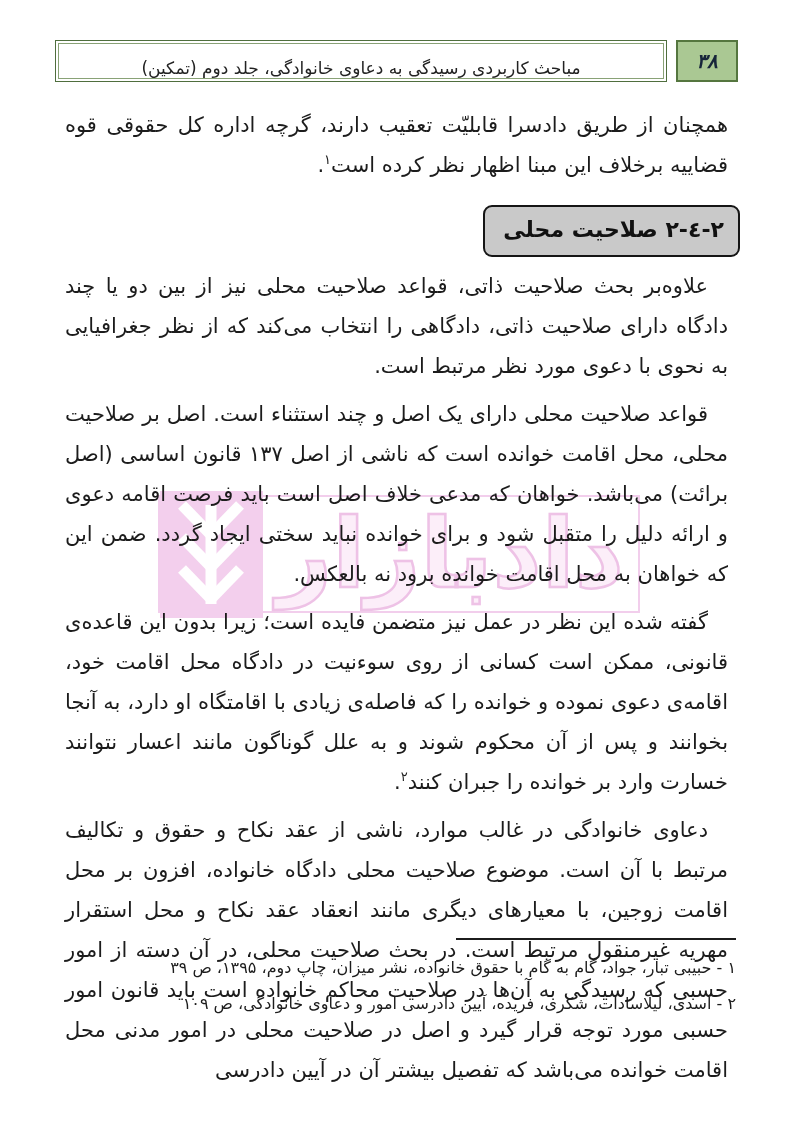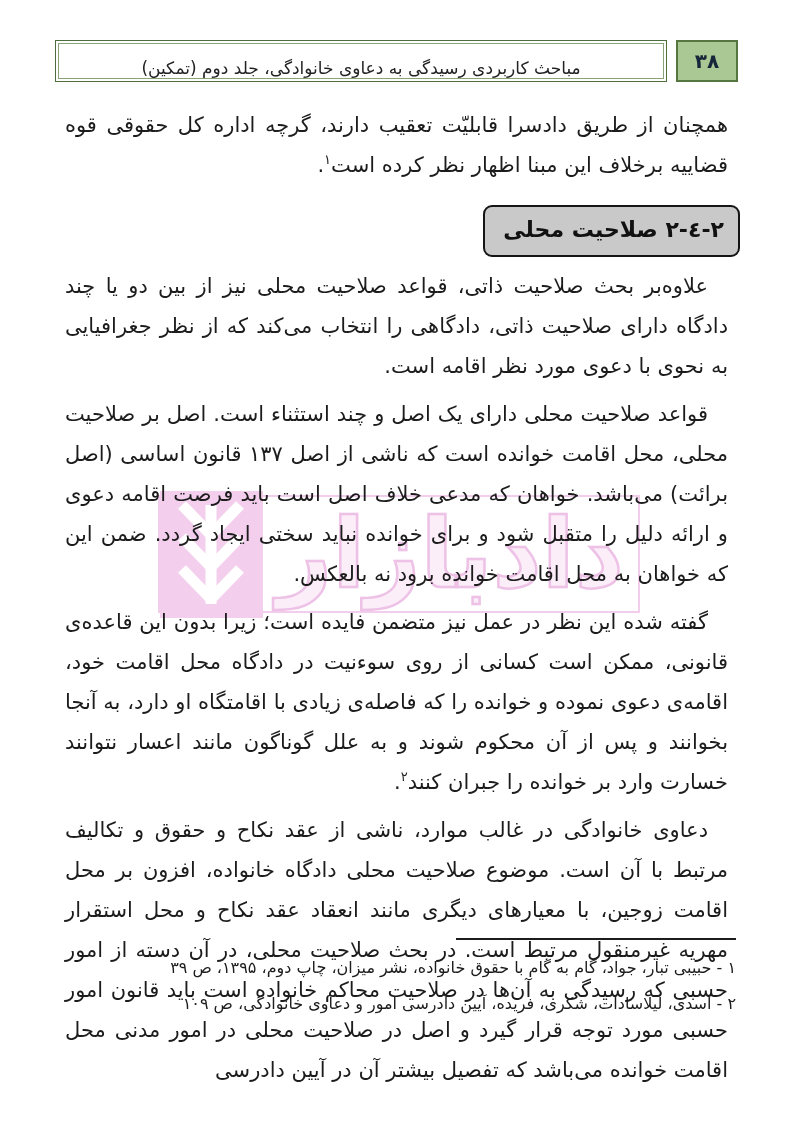--- a/index.html
+++ b/index.html
@@ -26,20 +26,21 @@
     gap: 9px;
     z-index: 2;
   }
   .page-num-box {
     width: 62px; height: 42px;
     background: #aac893;
     border: 2px solid #55763f;
     display: flex; align-items: center; justify-content: center;
     font-size: 20px; font-weight: bold; color: #17263a;
     flex: 0 0 auto;
+    font-style: italic;
   }
   .title-box {
     flex: 1 1 auto;
     border: 1px solid #4f6e3e;
     padding: 2px;
     background: #fff;
   }
   .title-box-inner {
     width: 100%; height: 100%;
     border: 1px solid #89a276;
@@ -155,21 +156,21 @@
       </svg>
     </div>
   </div>
 
   <main class="content">
 
     <p><span>همچنان از طریق دادسرا قابلیّت تعقیب دارند، گرچه اداره کل حقوقی قوه قضاییه برخلاف این مبنا اظهار نظر کرده است</span><span class="fn-marker">۱</span><span>.</span></p>
 
     <div class="section-heading">۲-٤-۲ صلاحیت محلی</div>
 
-    <p class="indent">علاوه‌بر بحث صلاحیت ذاتی، قواعد صلاحیت محلی نیز از بین دو یا چند دادگاه دارای صلاحیت ذاتی، دادگاهی را انتخاب می‌کند که از نظر جغرافیایی به نحوی با دعوی مورد نظر اقامه است.</p>
+    <p class="indent">علاوه‌بر بحث صلاحیت ذاتی، قواعد صلاحیت محلی نیز از بین دو یا چند دادگاه دارای صلاحیت ذاتی، دادگاهی را انتخاب می‌کند که از نظر جغرافیایی به نحوی با دعوی مورد نظر مرتبط است.</p>
 
     <p class="indent">قواعد صلاحیت محلی دارای یک اصل و چند استثناء است. اصل بر صلاحیت محلی، محل اقامت خوانده است که ناشی از اصل ۱۳۷ قانون اساسی (اصل برائت) می‌باشد. خواهان که مدعی خلاف اصل است باید فرصت اقامه دعوی و ارائه دلیل را متقبل شود و برای خوانده نباید سختی ایجاد گردد. ضمن این که خواهان به محل اقامت خوانده برود نه بالعکس.</p>
 
     <p class="indent"><span>گفته شده این نظر در عمل نیز متضمن فایده است؛ زیرا بدون این قاعده‌ی قانونی، ممکن است کسانی از روی سوءنیت در دادگاه محل اقامت خود، اقامه‌ی دعوی نموده و خوانده را که فاصله‌ی زیادی با اقامتگاه او دارد، به آنجا بخوانند و پس از آن محکوم شوند و به علل گوناگون مانند اعسار نتوانند خسارت وارد بر خوانده را جبران کنند</span><span class="fn-marker">۲</span><span>.</span></p>
 
     <p class="indent">دعاوی خانوادگی در غالب موارد، ناشی از عقد نکاح و حقوق و تکالیف مرتبط با آن است. موضوع صلاحیت محلی دادگاه خانواده، افزون بر محل اقامت زوجین، با معیارهای دیگری مانند انعقاد عقد نکاح و محل استقرار مهریه غیرمنقول مرتبط است. در بحث صلاحیت محلی، در آن دسته از امور حسبی که رسیدگی به آن‌ها در صلاحیت محاکم خانواده است باید قانون امور حسبی مورد توجه قرار گیرد و اصل در صلاحیت محلی در امور مدنی محل اقامت خوانده می‌باشد که تفصیل بیشتر آن در آیین دادرسی</p>
 
   </main>
 
   <div class="footnotes">

